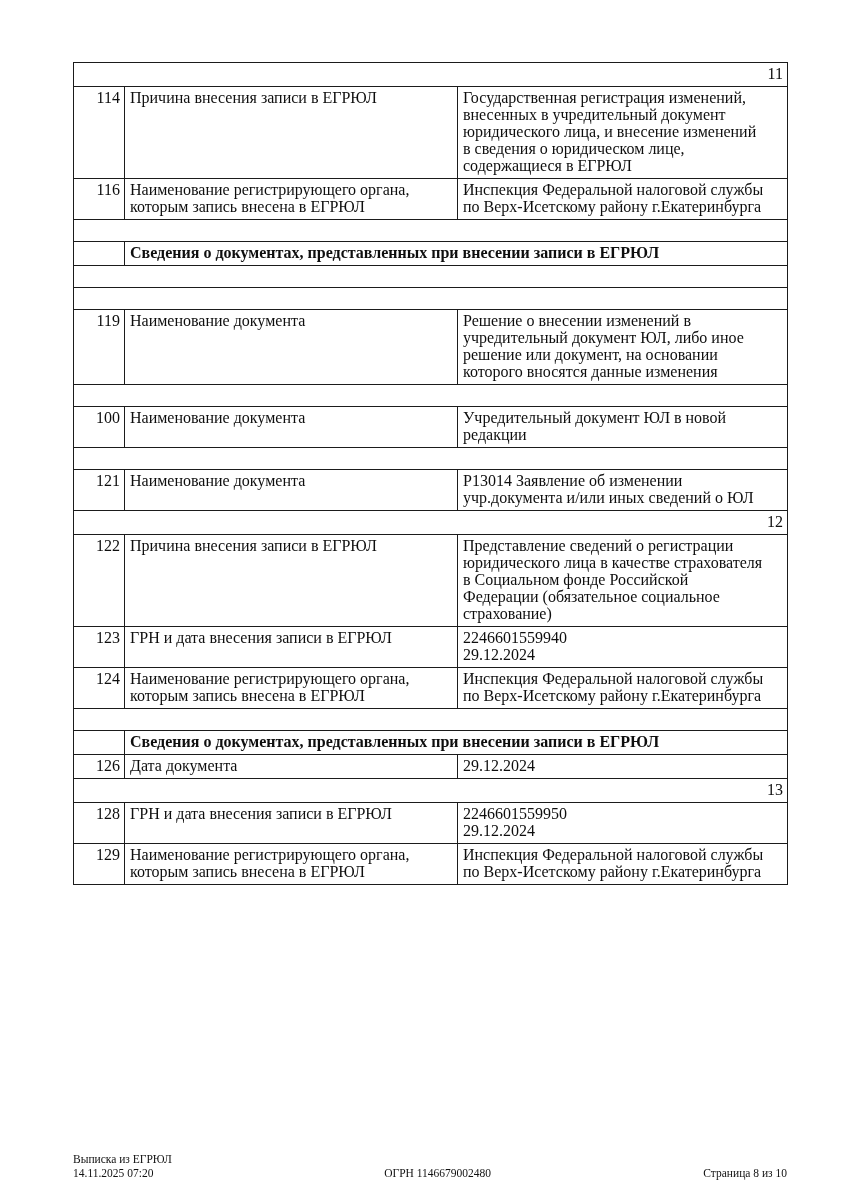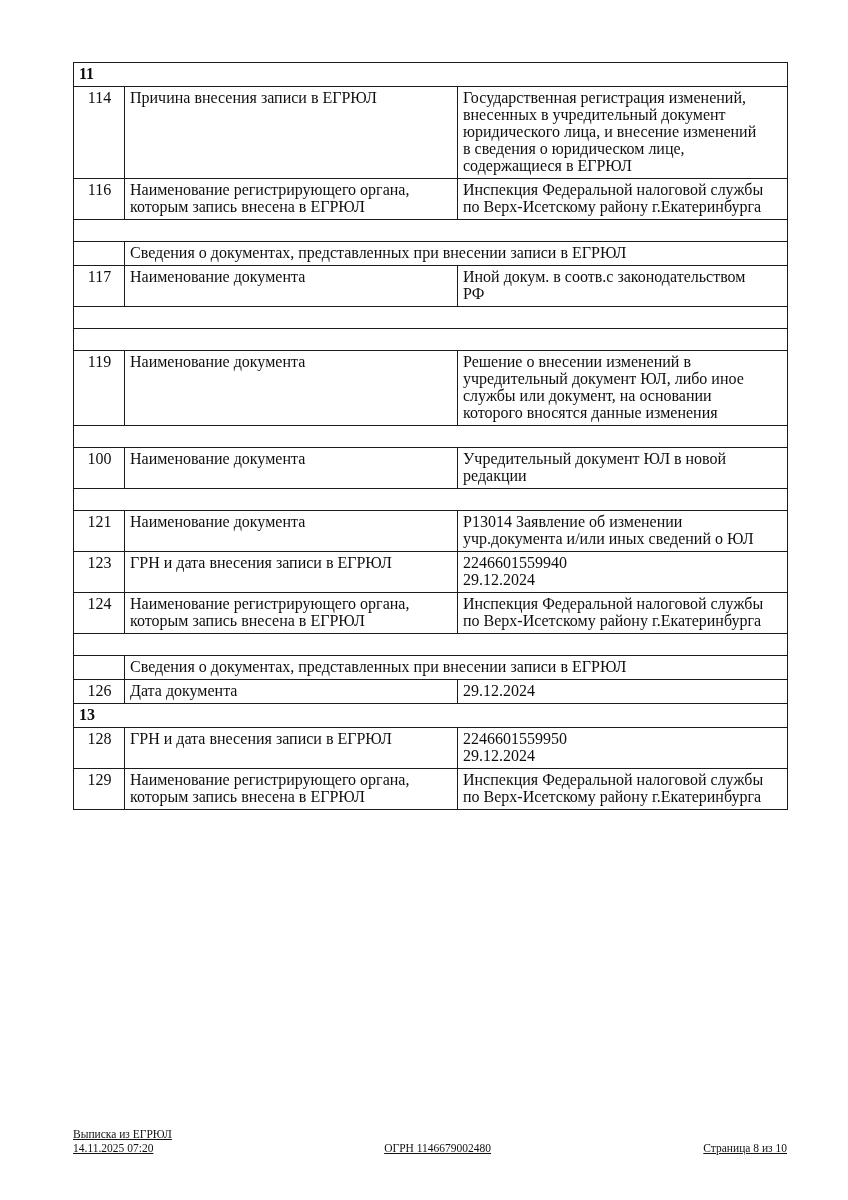--- a/index.html
+++ b/index.html
@@ -31,49 +31,49 @@
     border: 1px solid #1b1b1b;
     vertical-align: top;
     font-size: 16px;
     line-height: 17px;
     padding: 2px 4px 4px 5px;
     white-space: pre-line;
     overflow: hidden;
     word-wrap: break-word;
   }
   td.num {
-    text-align: center;
+    text-align: right;
     padding-left: 1px;
     padding-right: 1px;
   }
   td.section {
-    text-align: left;
-    font-weight: bold;
+    text-align: right;
+    font-weight: normal;
     padding: 1px 2px 2px;
     white-space: normal;
   }
   tr.spacer td {
     height: 21px;
     padding: 0;
   }
   td.subheader {
     white-space: normal;
+    font-weight: bold;
   }
   .footer {
     position: absolute;
     left: 73px;
-    top: 1128px;
+    top: 1153px;
     width: 714px;
     display: flex;
     justify-content: space-between;
     align-items: flex-end;
     font-size: 11.5px;
     line-height: 13.5px;
     color: #111111;
-    text-decoration: underline;
   }
   .footer .left { text-align: left; }
   .footer .center { text-align: center; flex: 1; }
   .footer .right { text-align: right; white-space: nowrap; }
 </style>
 </head>
 <body>
 
 <div class="sheet">
 
@@ -104,38 +104,32 @@
         <td>Инспекция Федеральной налоговой службы
 по Верх-Исетскому району г.Екатеринбурга</td>
       </tr>
       <tr class="spacer">
         <td colspan="3"></td>
       </tr>
       <tr>
         <td class="num"></td>
         <td class="subheader" colspan="2">Сведения о документах, представленных при внесении записи в ЕГРЮЛ</td>
       </tr>
-      <tr>
-        <td class="num">117</td>
-        <td>Наименование документа</td>
-        <td>Иной докум. в соотв.с законодательством
-РФ</td>
-      </tr>
       <tr class="spacer">
         <td colspan="3"></td>
       </tr>
       <tr class="spacer">
         <td colspan="3"></td>
       </tr>
       <tr>
         <td class="num">119</td>
         <td>Наименование документа</td>
         <td>Решение о внесении изменений в
 учредительный документ ЮЛ, либо иное
-службы или документ, на основании
+решение или документ, на основании
 которого вносятся данные изменения</td>
       </tr>
       <tr class="spacer">
         <td colspan="3"></td>
       </tr>
       <tr>
         <td class="num">100</td>
         <td>Наименование документа</td>
         <td>Учредительный документ ЮЛ в новой
 редакции</td>
@@ -143,20 +137,32 @@
       <tr class="spacer">
         <td colspan="3"></td>
       </tr>
       <tr>
         <td class="num">121</td>
         <td>Наименование документа</td>
         <td>Р13014 Заявление об изменении
 учр.документа и/или иных сведений о ЮЛ</td>
       </tr>
 
+      <tr>
+        <td class="section" colspan="3">12</td>
+      </tr>
+      <tr>
+        <td class="num">122</td>
+        <td>Причина внесения записи в ЕГРЮЛ</td>
+        <td>Представление сведений о регистрации
+юридического лица в качестве страхователя
+в Социальном фонде Российской
+Федерации (обязательное социальное
+страхование)</td>
+      </tr>
       <tr>
         <td class="num">123</td>
         <td>ГРН и дата внесения записи в ЕГРЮЛ</td>
         <td>2246601559940
 29.12.2024</td>
       </tr>
       <tr>
         <td class="num">124</td>
         <td>Наименование регистрирующего органа,
 которым запись внесена в ЕГРЮЛ</td>

